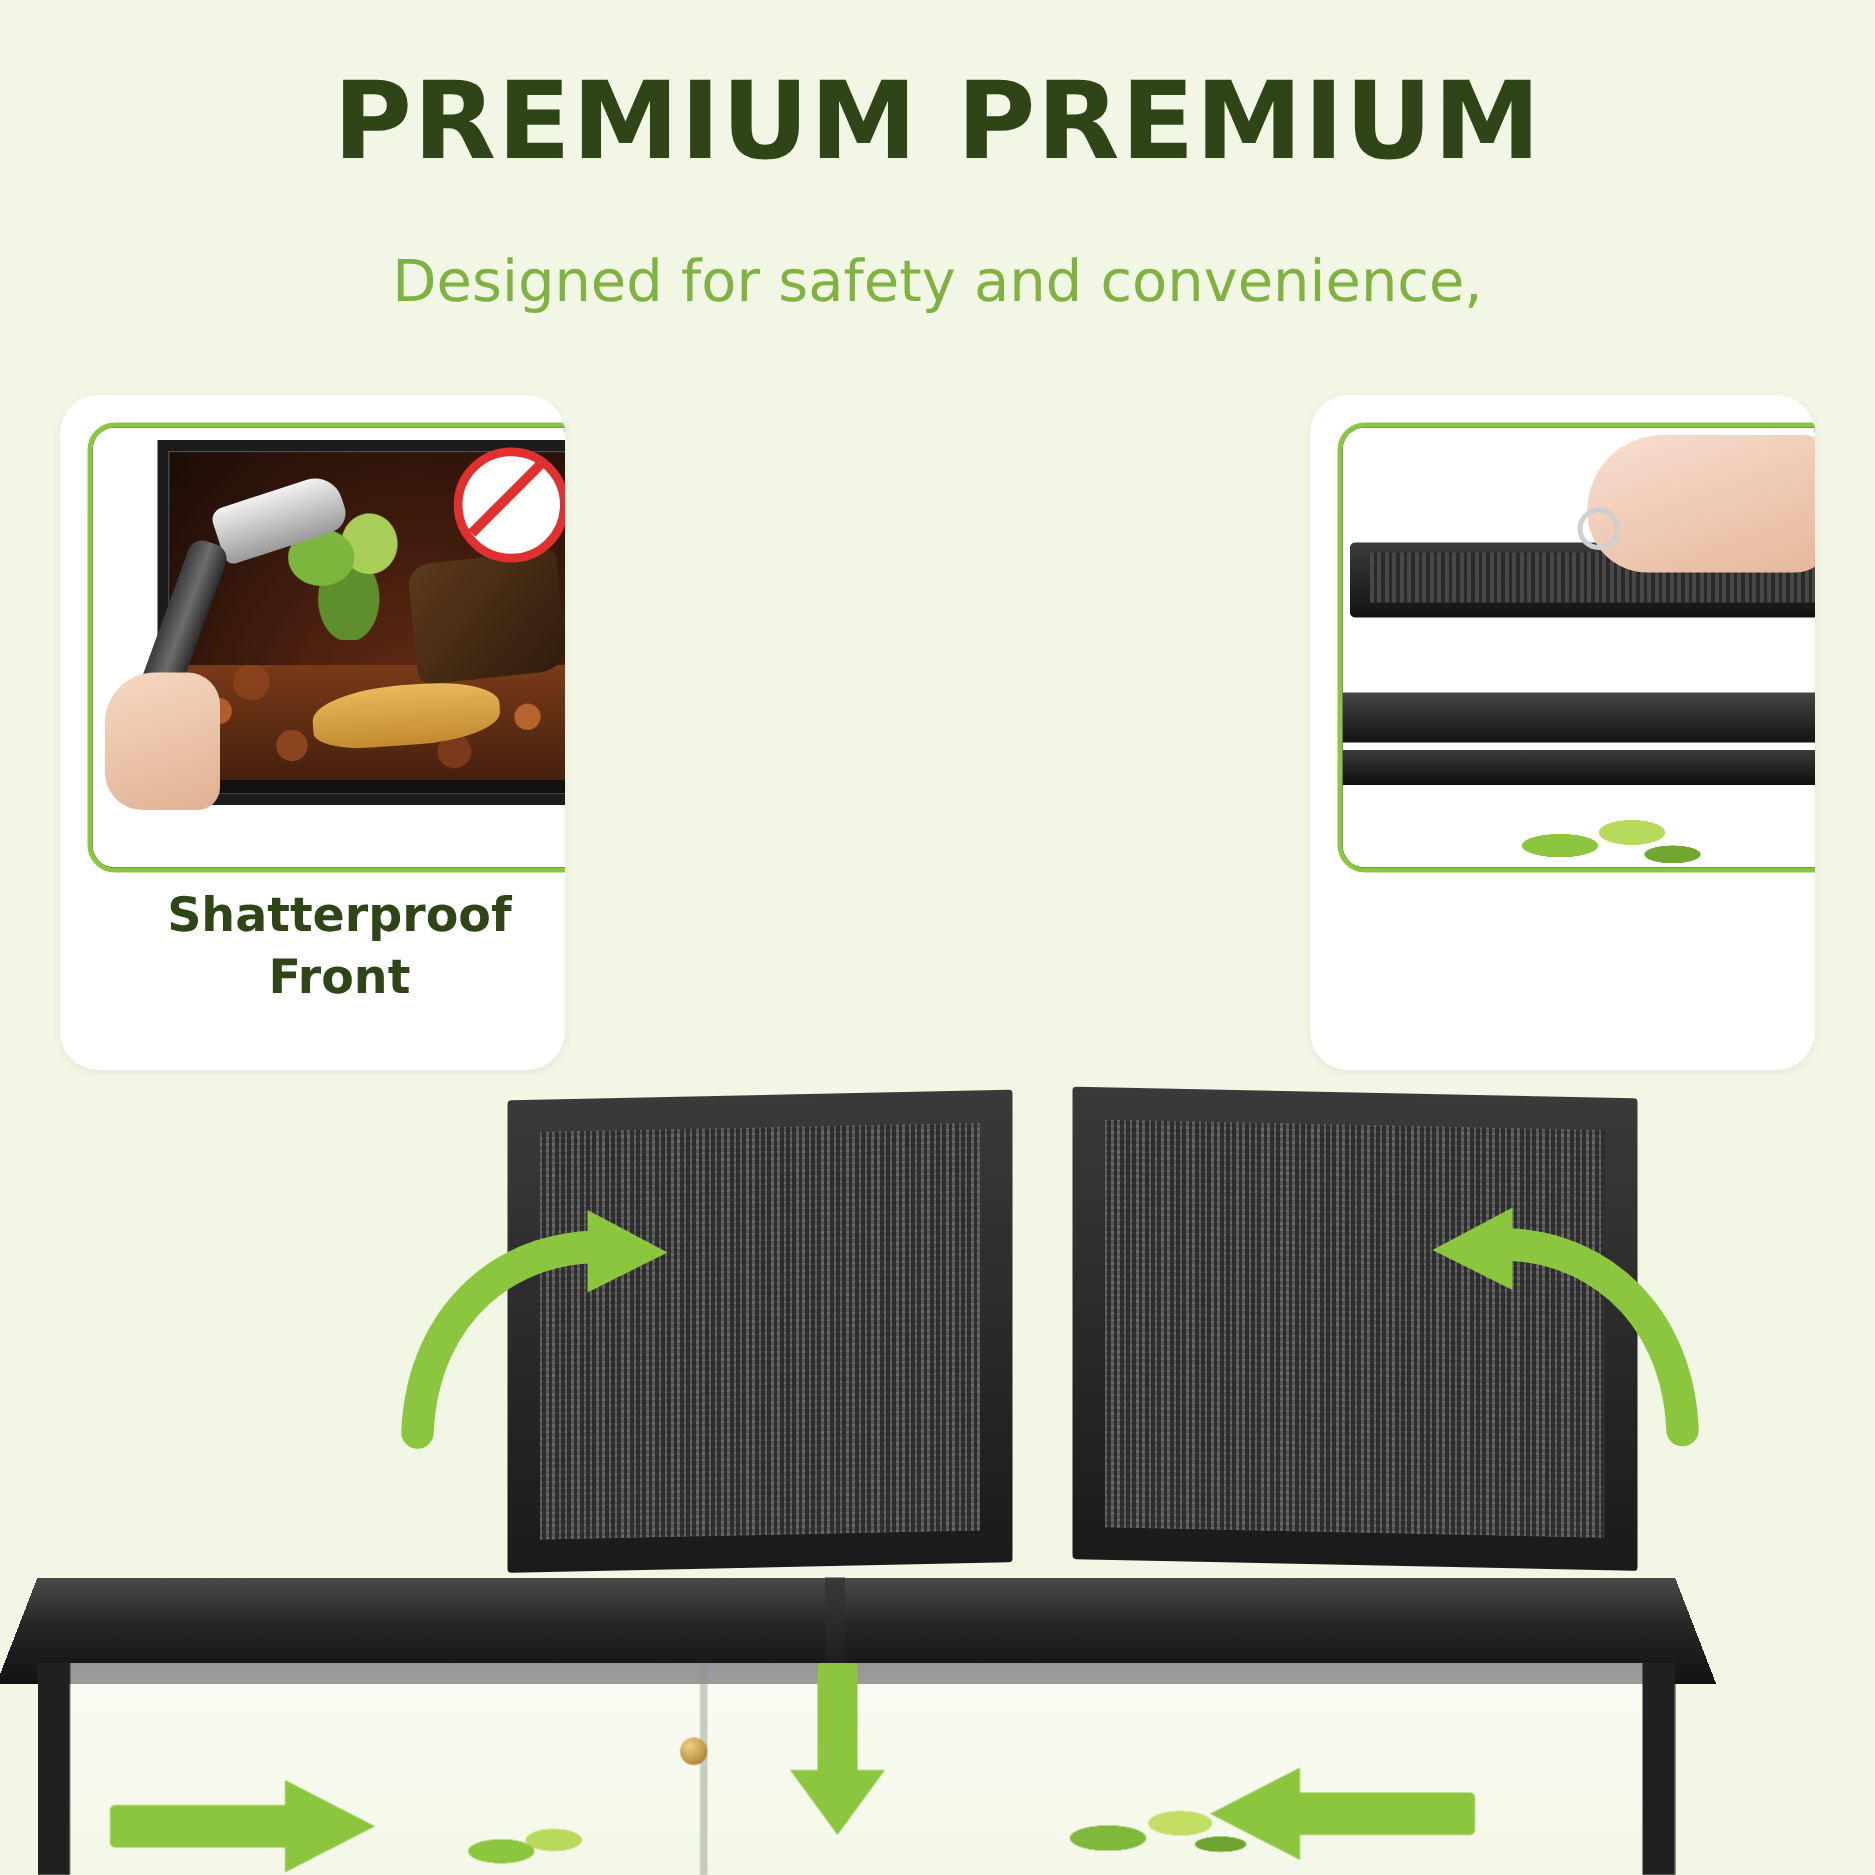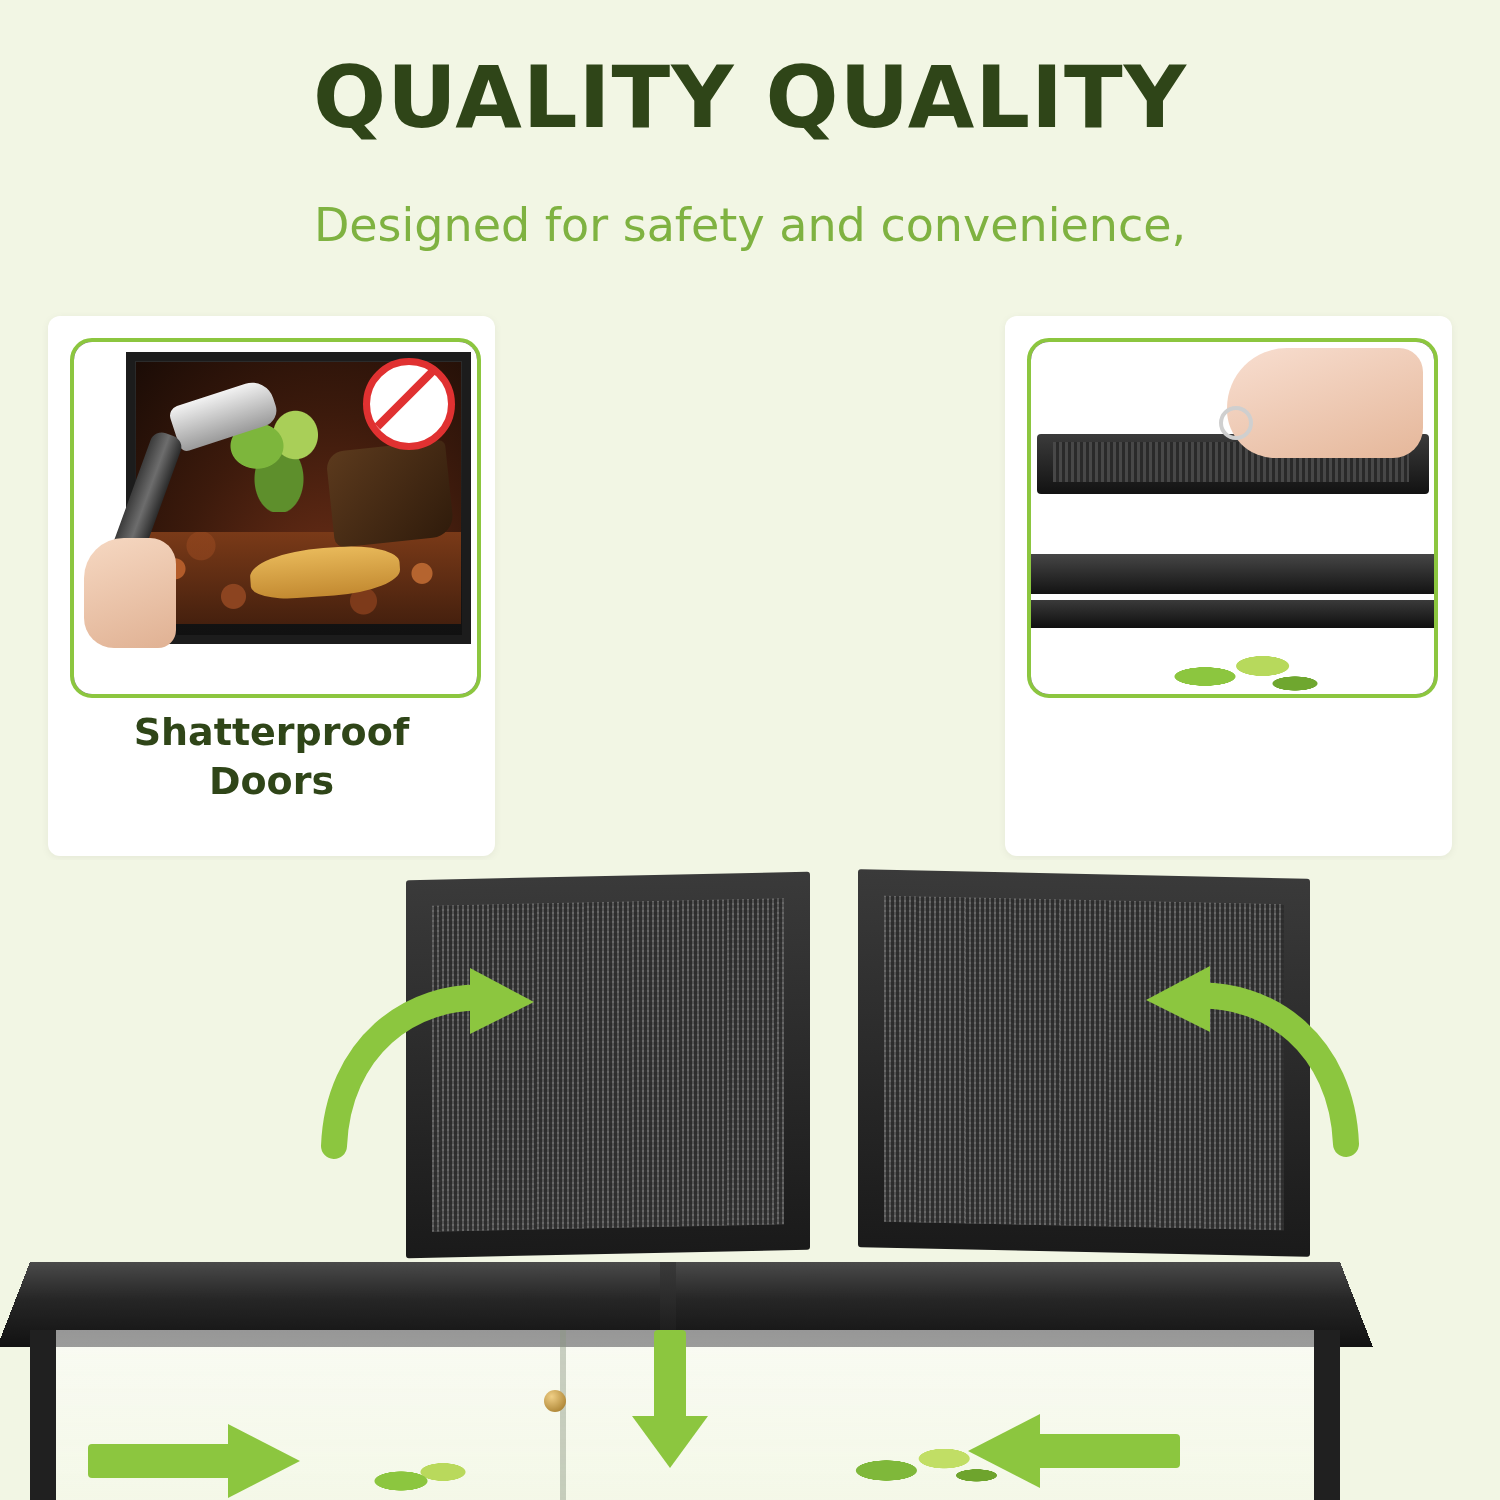--- a/index.html
+++ b/index.html
@@ -55,24 +55,24 @@
   .cards {
     position: absolute;
     top: 316px;
     left: 48px;
     width: 1404px;
     height: 540px;
     display: flex;
     justify-content: space-between;
   }
   .card {
-    width: 447px;
+    width: 404px;
     height: 540px;
     background: #ffffff;
-    border-radius: 12px;
+    border-radius: 31px;
     box-shadow: 0 2px 8px rgba(0,0,0,0.06);
     position: relative;
     overflow: hidden;
   }
   .card-photo {
     position: absolute;
     top: 22px;
     left: 22px;
     width: 403px;
     height: 352px;
@@ -324,21 +324,21 @@
   
   .arrow-svg { position: absolute; overflow: visible; }
 
   
 </style>
 </head>
 <body>
 
 <div class="page">
 
-  <div class="headline">QUALITY QUALITY</div>
+  <div class="headline">PREMIUM PREMIUM</div>
   <div class="subhead">
     <span>Designed for safety and convenience,</span>
   </div>
 
   <div class="cards">
 
     <div class="card">
       <div class="card-photo">
         <div class="ph1-bg"></div>
         <div class="ph1-tankouter"></div>
@@ -347,21 +347,21 @@
         <div class="ph1-wood"></div>
         <div class="ph1-plant"></div>
         <div class="ph1-lizard"></div>
         <div class="ph1-hammer-head"></div>
         <div class="ph1-hammer-handle"></div>
         <div class="ph1-hand"></div>
         <div class="ph1-nobreak"></div>
       </div>
       <div class="card-caption">
         <span>Shatterproof</span>
-        <span>Doors</span>
+        <span>Front</span>
       </div>
     </div>
 
 
     <div class="card">
       <div class="card-photo">
         <div class="ph3-bg"></div>
         <div class="ph3-lid"></div>
         <div class="ph3-mesh"></div>
         <div class="ph3-hand"></div>

